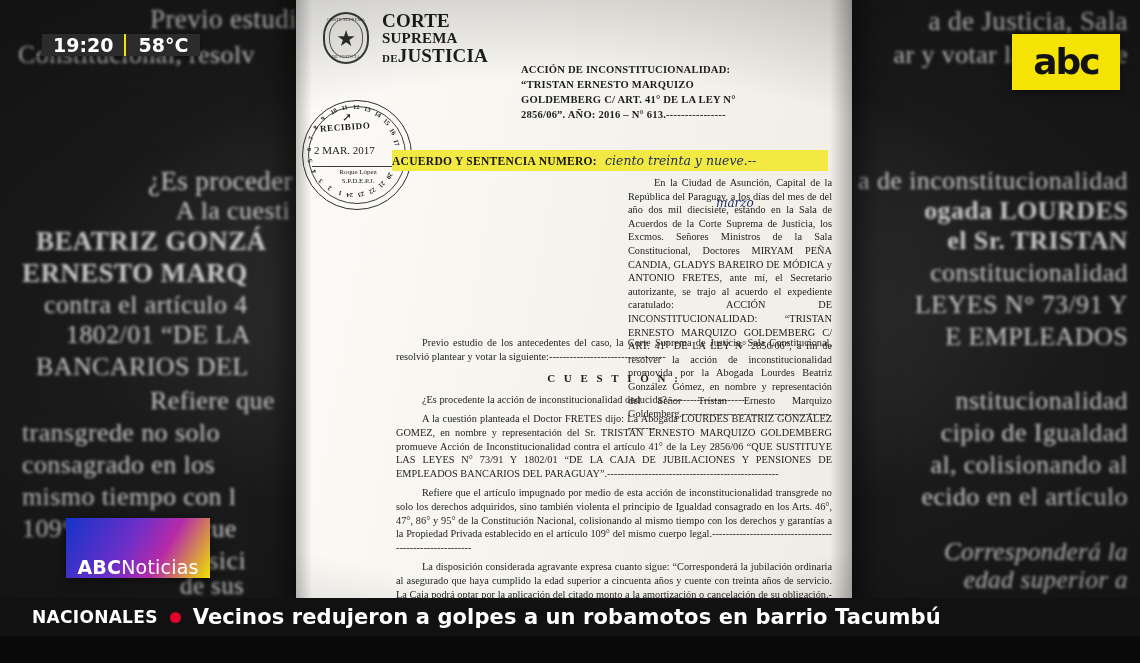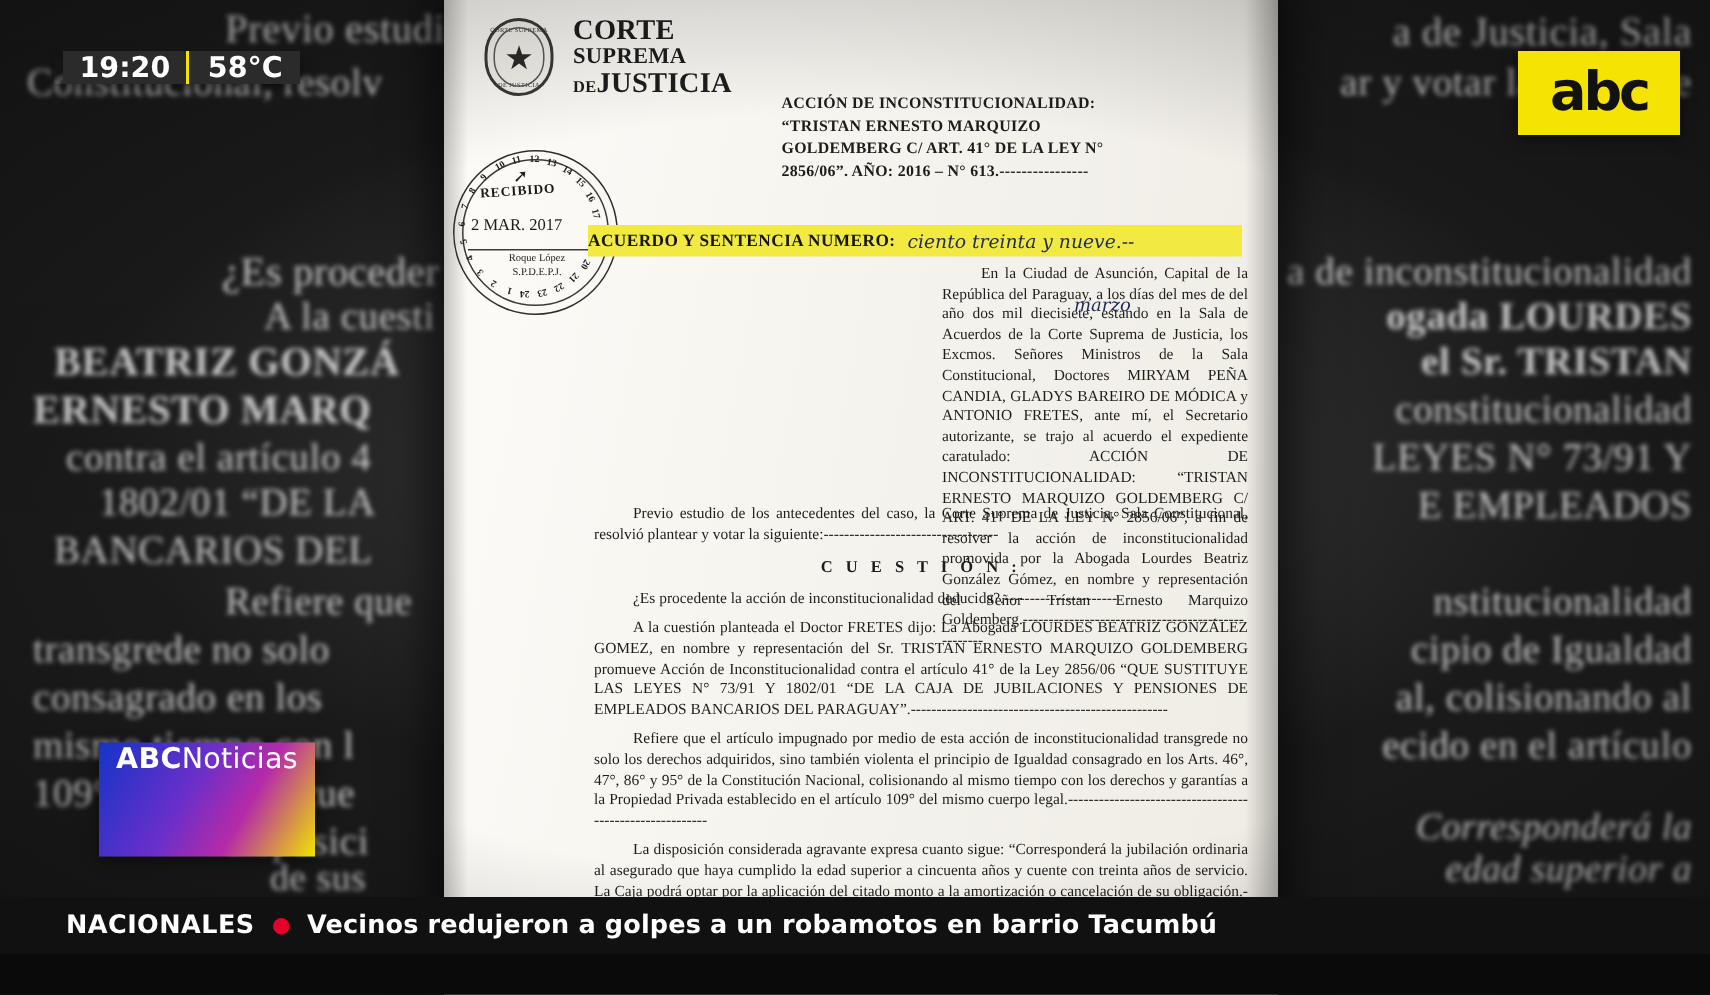--- a/index.html
+++ b/index.html
@@ -229,52 +229,52 @@
     box-shadow: 0 2px 8px rgba(0,0,0,.5);
   }
   .abclogo .word {
     font-family: "DejaVu Sans", sans-serif;
     font-weight: bold; font-size: 36px; color: #121212;
     letter-spacing: -2px; line-height: 1;
   }
 
   
   .bug {
-    position: absolute; left: 66px; top: 495px;
-    width: 144px; height: 76px;
+    position: absolute; left: 66px; top: 518px;
+    width: 144px; height: 60px;
     background: linear-gradient(120deg,#1434c8 0%, #6b2fc9 42%, #b62aa8 66%, #f0e400 100%);
-    display: flex; align-items: flex-start; justify-content: center;
+    display: flex; align-items: flex-end; justify-content: center;
     box-shadow: 0 2px 10px rgba(0,0,0,.55);
   }
   .bug .bugtxt {
     font-family: "DejaVu Sans", sans-serif;
     font-size: 19px; color: #fff; letter-spacing: .2px;
   }
   .bug .bugtxt b { font-weight: bold; }
   .bug .bugtxt span { font-weight: normal; }
 
   
   .ticker {
     position: absolute; left: 0; bottom: 27px;
     width: 1140px; height: 38px;
     background: #111;
     display: flex; align-items: center;
   }
   .ticker .cat {
     font-family: "DejaVu Sans", sans-serif;
     font-weight: bold; font-size: 17px; color: #fff;
-    padding-left: 44px; letter-spacing: .3px;
+    padding-left: 32px; letter-spacing: .3px;
   }
   .ticker .dot {
     width: 11px; height: 11px; border-radius: 50%;
     background: #e3002b; margin: 0 12px;
   }
   .ticker .headline {
     font-family: "DejaVu Sans", sans-serif;
-    font-weight: bold; font-size: 17px; color: #fff;
+    font-weight: bold; font-size: 21px; color: #fff;
     letter-spacing: .1px;
   }
   .bottombar {
     position: absolute; left:0; bottom:0; width: 1140px; height: 27px;
     background: #0a0a0a;
   }
 
   
   .vignette {
     position:absolute; inset:0; pointer-events:none;

